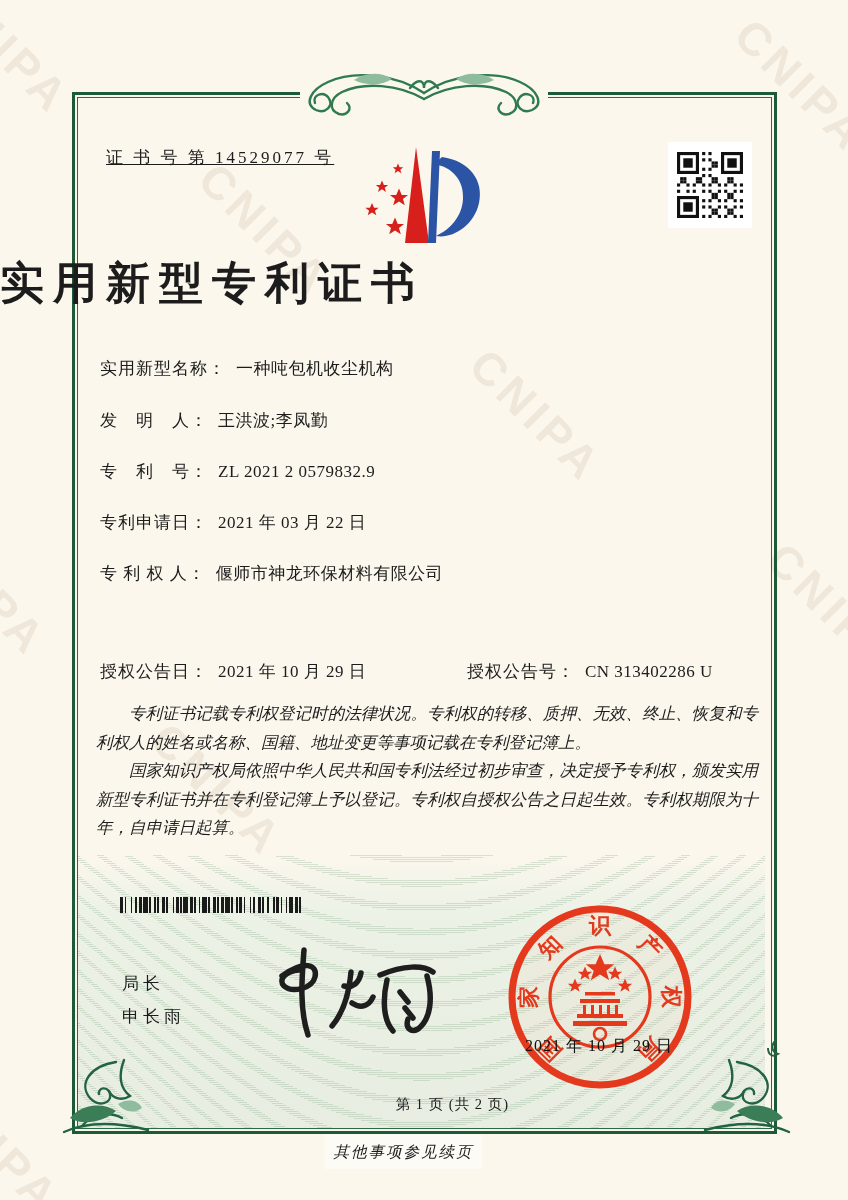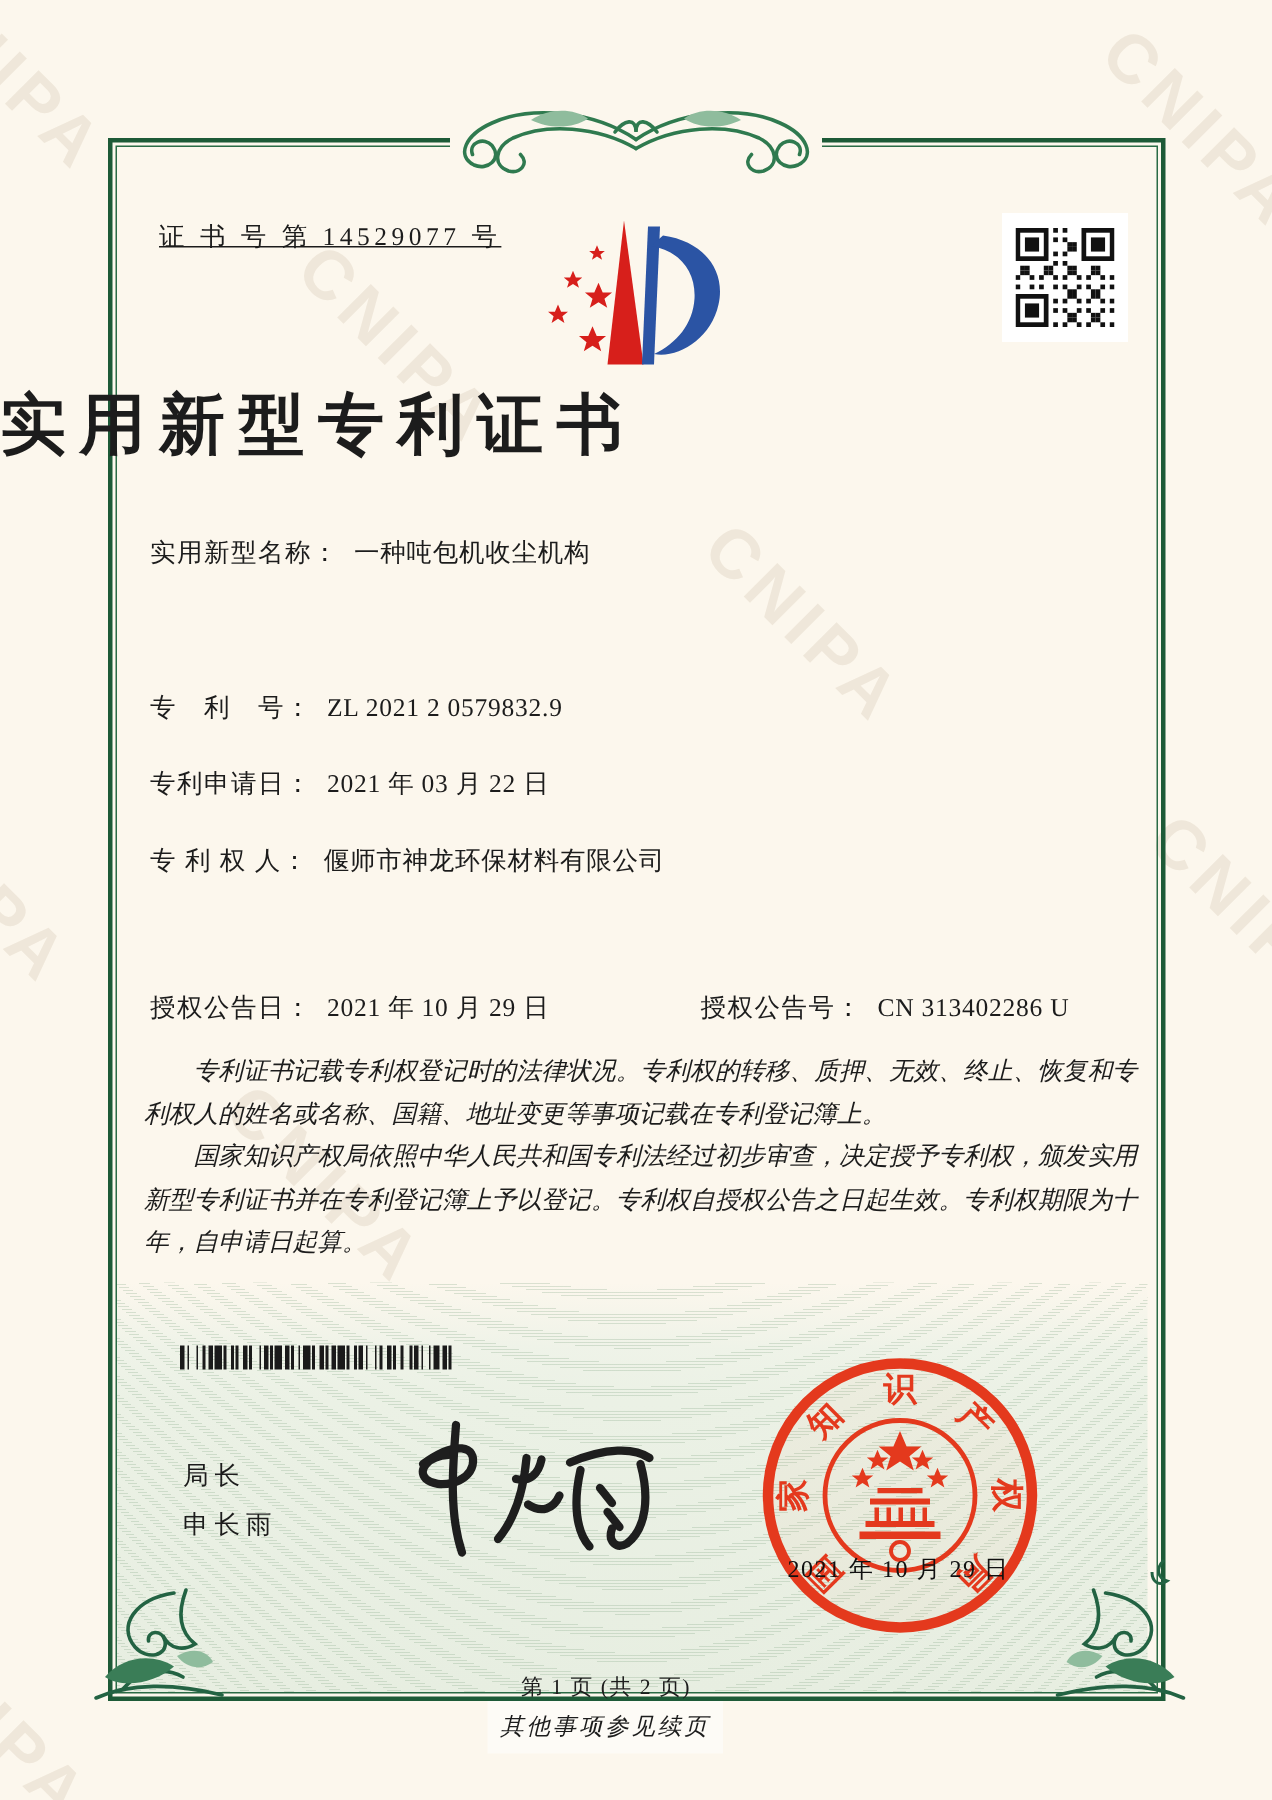--- a/index.html
+++ b/index.html
@@ -46,22 +46,22 @@
   .signature{position:absolute;left:252px;top:942px;z-index:6;}
   
   .seal{position:absolute;left:505px;top:902px;width:190px;height:190px;z-index:6;}
   .seal svg.ring{position:absolute;left:0;top:0;}
   .seal .ch{position:absolute;width:24px;height:24px;text-align:center;font-size:22px;
             font-weight:bold;color:#e4391d;line-height:24px;}
   .emblem{position:absolute;left:40px;top:40px;}
   .sealdate{position:absolute;left:525px;top:1036px;width:170px;font-size:16px;color:#101010;
             letter-spacing:1px;z-index:7;white-space:nowrap;}
   
-  .pagefoot{position:absolute;left:299px;top:1095px;width:210px;text-align:center;
-            font-size:14.5px;z-index:7;letter-spacing:1px;margin-top:20px;}
+  .pagefoot{position:absolute;left:299px;top:1095px;width:210px;text-align:right;
+            font-size:14.5px;z-index:7;letter-spacing:1px;}
   .contnote{position:absolute;left:325px;top:1134px;width:157px;height:35px;background:#fdfbf6;
             z-index:5;text-align:center;line-height:35px;font-size:15.5px;font-style:italic;
             letter-spacing:2px;}
   .orn{position:absolute;z-index:4;}
 </style>
 </head>
 <body>
 
 <div class="page">
 
@@ -232,20 +232,23 @@
           <rect x="2" y="16" width="3" height="3" fill="#111"></rect>
         </g>
       </svg>
   </div>
 
   <div class="title">实用新型专利证书</div>
 
   <div class="row" style="top:357px">
     <span class="lbl">实用新型名称：</span><span class="val">一种吨包机收尘机构</span>
   </div>
+  <div class="row" style="top:409px">
+    <span class="lbl">发　明　人：</span><span class="val">王洪波;李凤勤</span>
+  </div>
   <div class="row" style="top:460px">
     <span class="lbl">专　利　号：</span><span class="val">ZL 2021 2 0579832.9</span>
   </div>
   <div class="row" style="top:511px">
     <span class="lbl">专利申请日：</span><span class="val">2021 年 03 月 22 日</span>
   </div>
   <div class="row" style="top:562px">
     <span class="lbl">专 利 权 人：</span><span class="val">偃师市神龙环保材料有限公司</span>
   </div>
   <div class="row" style="top:660px">

